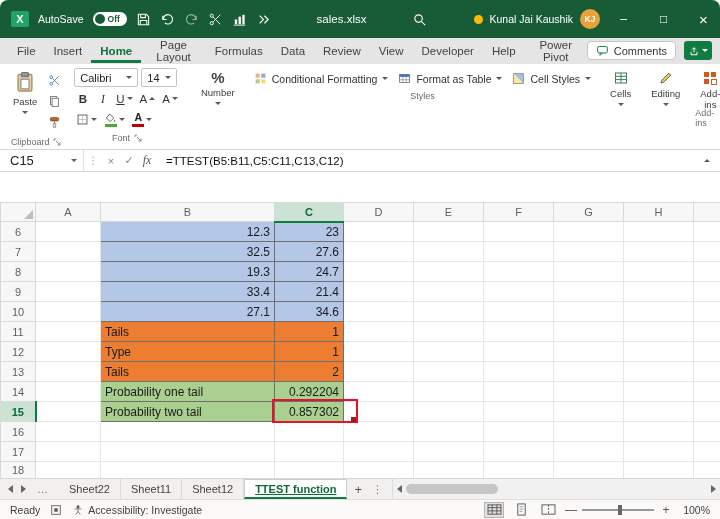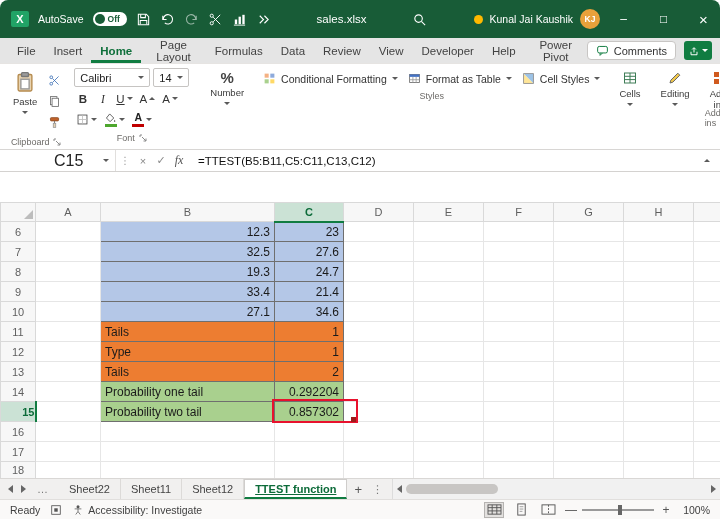--- a/index.html
+++ b/index.html
@@ -42,56 +42,56 @@
   .rg-label { height:15px; display:flex; align-items:center; justify-content:center; gap:4px; font-size:9px; color:#6d6b68; }
   .vsep { width:1px; background:#e7e5e3; margin:2px 3px; }
   .bigbtn { display:flex; flex-direction:column; align-items:center; justify-content:flex-start; padding:3px 5px 0; gap:3px; font-size:9.5px; color:#3b3b3b; text-align:center; line-height:1.15; }
   .chev { width:0; height:0; border-left:3px solid transparent; border-right:3px solid transparent; border-top:3.5px solid #5a5a5a; display:inline-block; }
   .chev.up { border-top:none; border-bottom:3.5px solid #5a5a5a; }
   .chev.light { border-top-color:#fff; }
   .minicol { display:flex; flex-direction:column; justify-content:flex-start; gap:3px; padding-top:4px; }
   .mini { width:20px; height:18px; display:flex; align-items:center; justify-content:center; }
   .fr { display:flex; align-items:center; gap:3px; height:21px; }
   .combo { border:1px solid #c6c4c2; border-radius:2px; background:#fff; height:19px; display:flex; align-items:center; gap:5px; padding:0 5px; font-size:11px; color:#222; }
-  .combo.fname { width:76px; justify-content:space-between; }
+  .combo.fname { width:64px; justify-content:space-between; }
   .combo.fsize { width:36px; justify-content:space-between; }
   .fbtn { height:19px; min-width:17px; display:flex; align-items:center; justify-content:center; gap:2px; font-size:11.5px; color:#333; padding:0 2px; }
   .fbtn.b { font-weight:bold; }
   .fbtn.i { font-style:italic; font-family:"Liberation Serif",serif; }
   .fbtn.u span { text-decoration:underline; }
   .iconstack { display:flex; flex-direction:column; align-items:center; gap:1px; }
   .cbar { width:12px; height:3px; }
   .cbar.green { background:#4EA72E; }
   .cbar.red { background:#C00000; }
   .fcA { font-size:10.5px; font-weight:bold; color:#222; line-height:1; }
   .stylebtn { display:flex; align-items:center; gap:5px; font-size:10.5px; color:#333; height:19px; padding:0 4px; white-space:nowrap; }
   .styles-stack { display:flex; flex-direction:row; gap:2px; padding-top:2px; }
   .pct { font-size:15px; font-weight:bold; color:#444; line-height:1; }
 
   
   .fbar { height:22px; flex:0 0 22px; display:flex; align-items:center; border-bottom:1px solid #d4d2d0; background:#fff; }
-  .namebox { width:72px; height:100%; display:flex; align-items:center; justify-content:space-between; padding:0 6px 0 10px; border-right:1px solid #e1dfdd; font-size:16px; color:#222;margin-left:44px; }
+  .namebox { width:84px; height:100%; display:flex; align-items:center; justify-content:space-between; padding:0 6px 0 10px; border-right:1px solid #e1dfdd; font-size:13px; color:#222; }
   .vdots { color:#9a9a9a; font-size:10px; padding:0 4px; }
   .fb-btn { width:18px; text-align:center; font-size:11px; color:#888; }
   .fb-btn.fx { font-style:italic; font-family:"Liberation Serif",serif; color:#555; font-size:12px; }
   .fb-input { flex:1; font-size:11.5px; color:#111; padding-left:10px; white-space:nowrap; overflow:hidden; }
   .fb-collapse { width:26px; display:flex; justify-content:center; }
 
   .gap-strip { height:30px; flex:0 0 30px; background:#fff; }
 
   
   .grid-wrap { height:276px; flex:0 0 276px; position:relative; overflow:hidden; background:#fff; }
   table.grid { border-collapse:collapse; table-layout:fixed; width:720px; }
   .grid th, .grid td { overflow:hidden; white-space:nowrap; }
   .grid thead th { height:19px; background:#F7F7F7; border:1px solid #d9d9d9; font-size:11px; font-weight:normal; color:#5f5f5f; }
   .grid thead th.sel { background:#CBE2D5; color:#0c6b39; font-weight:bold; border-bottom:2px solid #107C41; }
   .grid tbody tr { height:20px; }
   .grid tbody tr.partial { height:17px; }
   .grid tbody th.rowhdr { background:#F7F7F7; border:1px solid #d9d9d9; font-size:11px; font-weight:normal; color:#5f5f5f; }
-  .grid tbody th.rowhdr.sel { background:#CBE2D5; color:#0c6b39; font-weight:bold; border-right:2px solid #107C41;text-align:right; }
+  .grid tbody th.rowhdr.sel { background:#CBE2D5; color:#0c6b39; font-weight:bold; border-right:2px solid #107C41; }
   .grid td { border-right:1px solid #e6e6e6; border-bottom:1px solid #e6e6e6; font-size:12px; color:#1b1b1b; padding:0 4px; }
   td.num { text-align:right; }
   td.txt { text-align:left; }
   .fill-blue { background:#B4C7E7; }
   .fill-orange { background:#ED7D31; }
   .fill-green { background:#A9D08E; }
   td.blk { border-right:1px solid #6f6f6f; border-bottom:1px solid #6f6f6f; }
   td.bl { border-left:1px solid #6f6f6f;margin-top:8px; }
   td.bt { border-top:1px solid #6f6f6f; }
   .corner { position:relative; }

